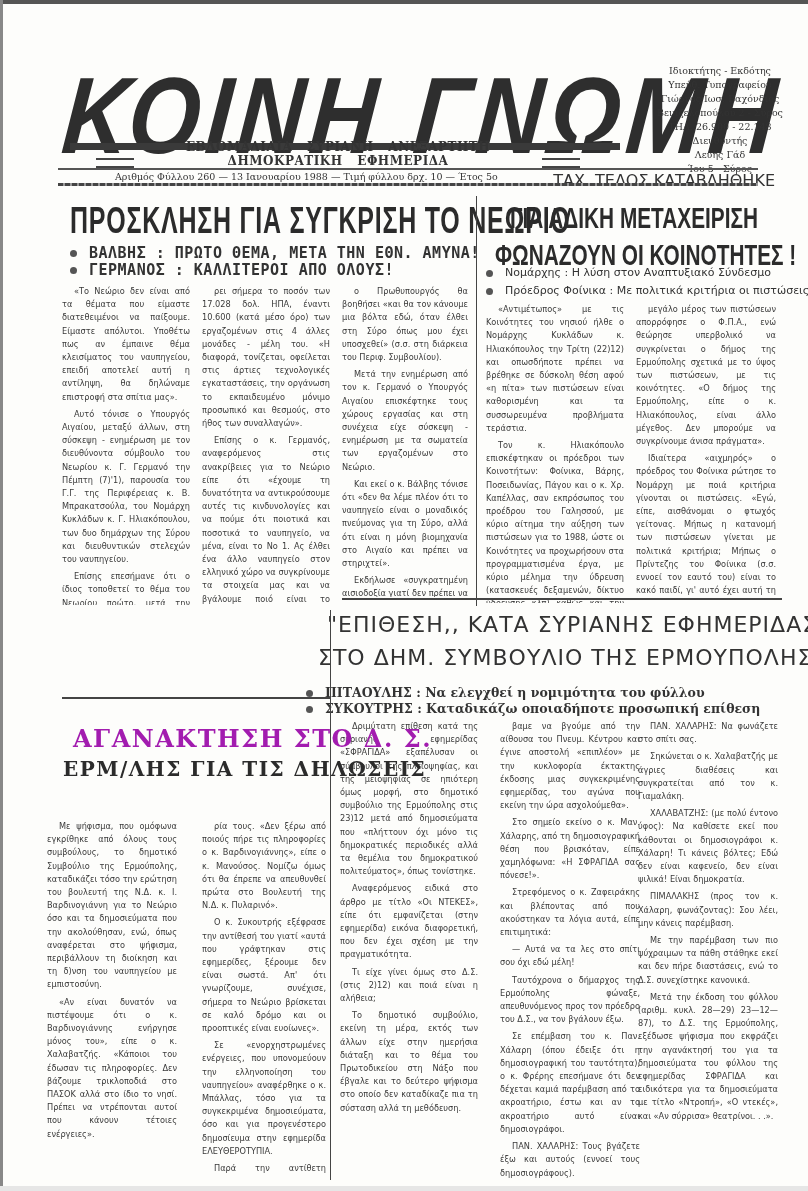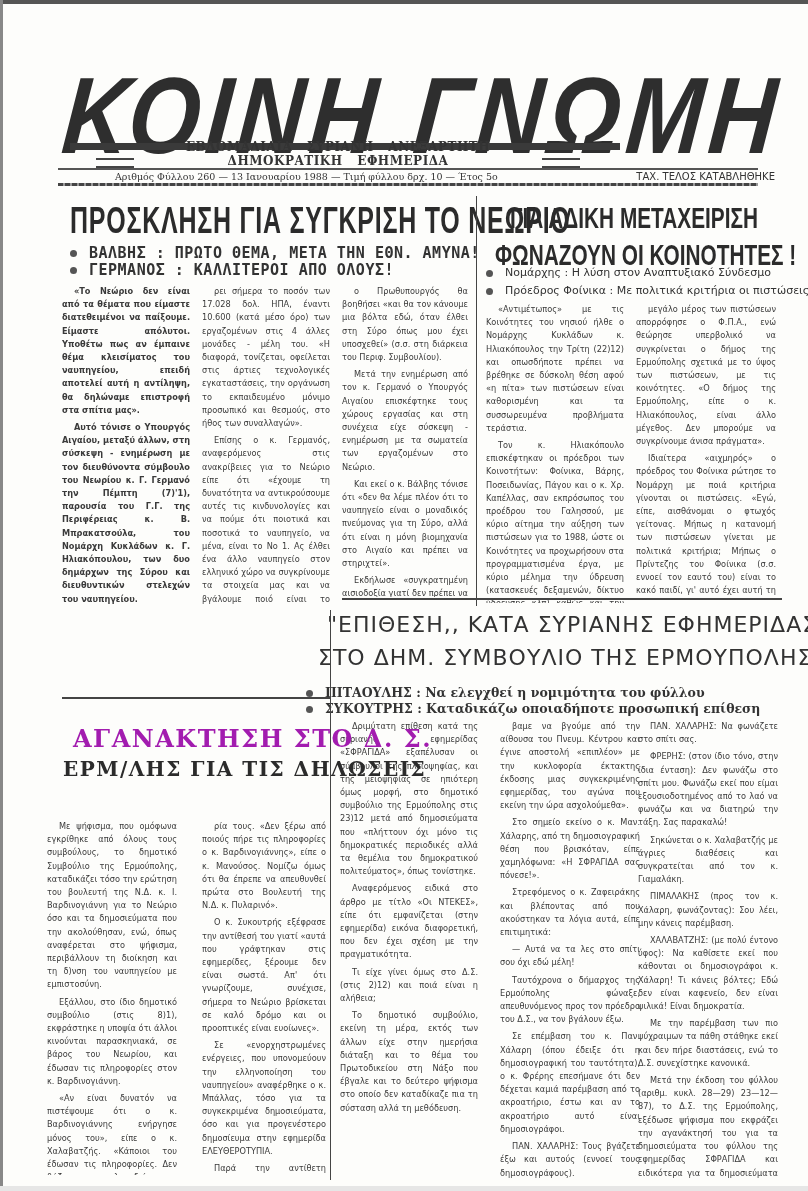--- a/index.html
+++ b/index.html
@@ -9,21 +9,21 @@
   
   .logo{position:absolute;left:68px;top:62px;width:560px;height:90px;font-family:"Liberation Sans",sans-serif;font-weight:bold;font-style:italic;font-size:92px;line-height:90px;color:#2e2e2e;letter-spacing:6px;transform:scaleY(1.18) skewX(-6deg);transform-origin:left top;white-space:nowrap;}
   .logo-rule{position:absolute;left:70px;top:143px;width:550px;height:7px;background:#3a3a3a;}
   .publisher{position:absolute;left:640px;top:64px;width:160px;font-family:"DejaVu Serif",serif;font-size:9.5px;line-height:14px;text-align:center;color:#333;}
   .publisher div{white-space:nowrap;}
   .subtitle{position:absolute;left:88px;top:152px;width:500px;height:16px;display:flex;align-items:flex-end;font-family:"DejaVu Serif",serif;font-weight:bold;font-size:12px;letter-spacing:.5px;color:#333;}
   .subtitle .bars{width:38px;height:6px;border-top:2px solid #444;border-bottom:2px solid #444;margin:0 8px;}
   .subtitle .words{flex:1;text-align:center;word-spacing:10px;}
   .rule-thin{position:absolute;height:2px;background:#555;}
   .issue-line{position:absolute;left:115px;top:171px;width:660px;font-family:"DejaVu Serif",serif;font-size:9.5px;color:#333;display:flex;justify-content:space-between;}
-  .issue-line .post{font-family:"DejaVu Sans",sans-serif;font-size:10px;}
+  .issue-line .post{font-family:"DejaVu Sans",sans-serif;font-size:16px;}
   .rule-dash{position:absolute;left:58px;top:183px;width:700px;height:3px;background:repeating-linear-gradient(90deg,#444 0 5px,#999 5px 7px);}
   
   .h-condensed{font-family:"Liberation Sans",sans-serif;font-weight:bold;color:#2b2b2b;transform-origin:left top;white-space:nowrap;}
   .headline1{position:absolute;left:70px;top:200px;font-size:32px;transform:scaleX(.78) scaleY(1.15);letter-spacing:1px;}
   .headline2a{position:absolute;left:510px;top:200px;font-size:26px;transform:scaleX(.8) scaleY(1.15);}
   .headline2b{position:absolute;left:495px;top:237px;font-size:26px;transform:scaleX(.8) scaleY(1.15);}
   .bullets{position:absolute;}
   .bullets .b{display:flex;align-items:center;white-space:nowrap;}
   .bullets .dot{width:7px;height:7px;border-radius:50%;background:#555;margin-right:12px;flex:none;}
   .bl1{left:70px;top:245px;font-family:"DejaVu Sans Mono",monospace;font-weight:bold;font-size:15px;line-height:17px;letter-spacing:.5px;color:#333;text-align:right;}
@@ -45,20 +45,30 @@
 </style>
 </head>
 <body>
 
 <div class="page">
   <div class="topbar"></div>
   <div class="leftedge"></div>
 
   <div class="logo">ΚΟΙΝΗ ΓΝΩΜΗ</div>
   <div class="logo-rule"></div>
+  <div class="publisher">
+    <div>Ιδιοκτήτης - Εκδότης</div>
+    <div>Υπεύθ. Τυπογραφείου</div>
+    <div>Γιώργος Ιωσ. Βαχόνδιος</div>
+    <div>Βενιζελοπούλου 2 - Σύρος</div>
+    <div>ΤΗΛ. 26.900 - 22.148</div>
+    <div>Διευθυντής</div>
+    <div>Λεύης Γάδ</div>
+    <div>Ίου 5 - Σύρος</div>
+  </div>
   <div class="subtitle">
     <span class="bars"></span>
     <span class="words">ΕΒΔΟΜΑΔΙΑΙΑ ΣΥΡΙΑΝΗ ΑΝΕΞΑΡΤΗΤΗ ΔΗΜΟΚΡΑΤΙΚΗ ΕΦΗΜΕΡΙΔΑ</span>
     <span class="bars"></span>
   </div>
   <div class="rule-thin" style="left:58px;top:168px;width:700px;"></div>
   <div class="issue-line">
     <span>Αριθμός Φύλλου 260 — 13 Ιανουαρίου 1988 — Τιμή φύλλου δρχ. 10 — Έτος 5ο</span>
     <span class="post">ΤΑΧ. ΤΕΛΟΣ ΚΑΤΑΒΛΗΘΗΚΕ</span>
   </div>
@@ -69,21 +79,21 @@
     <div class="b">
         <span class="dot"></span>
         <span>ΒΑΛΒΗΣ : ΠΡΩΤΟ ΘΕΜΑ, ΜΕΤΑ ΤΗΝ ΕΘΝ. ΑΜΥΝΑ!</span>
       </div>
     <div class="b">
         <span class="dot"></span>
         <span>ΓΕΡΜΑΝΟΣ : ΚΑΛΛΙΤΕΡΟΙ ΑΠΟ ΟΛΟΥΣ!</span>
       </div>
   </div>
 
-  <div class="col" style="left: 62px; top: 285px; width: 128px; overflow: hidden; max-height: 320px; font-weight: bold;">
+  <div class="col" style="left: 62px; top: 285px; width: 128px; overflow: hidden; max-height: 320px;">
     <p>«Το Νεώριο δεν είναι από τα θέματα που είμαστε διατεθειμένοι να παίξουμε. Είμαστε απόλυτοι. Υποθέτω πως αν έμπαινε θέμα κλεισίματος του ναυπηγείου, επειδή αποτελεί αυτή η αντίληψη, θα δηλώναμε επιστροφή στα σπίτια μας».</p>
     <p>Αυτό τόνισε ο Υπουργός Αιγαίου, μεταξύ άλλων, στη σύσκεψη - ενημέρωση με τον διευθύνοντα σύμβουλο του Νεωρίου κ. Γ. Γερμανό την Πέμπτη (7)'1), παρουσία του Γ.Γ. της Περιφέρειας κ. Β. Μπρακατσούλα, του Νομάρχη Κυκλάδων κ. Γ. Ηλιακόπουλου, των δυο δημάρχων της Σύρου και διευθυντικών στελεχών του ναυπηγείου.</p>
     <p>Επίσης επεσήμανε ότι ο ίδιος τοποθετεί το θέμα του Νεωρίου πρώτο, μετά την Εθνική μας Άμυνα και εφ' όσον είναι η μοναδική βιομηχανία σε τέτοια έκταση στο Αιγαίο πρέπει να στηριχτεί και να επιβιώσει, ενώ παράλληλα καυτηρίασε την ερώτηση του βουλευτή της Ν.Δ. κ. Ι. Βαρδινογιάννη για δήθεν ατασθαλίες και κακοδιαχείριση στο ναυπηγείο.</p>
 
   </div>
   <div class="col" style="left: 202px; top: 285px; width: 128px; overflow: hidden; max-height: 320px;">
     <p>ρει σήμερα το ποσόν των 17.028 δολ. ΗΠΑ, έναντι 10.600 (κατά μέσο όρο) των εργαζομένων στις 4 άλλες μονάδες - μέλη του. «Η διαφορά, τονίζεται, οφείλεται στις άρτιες τεχνολογικές εγκαταστάσεις, την οργάνωση το εκπαιδευμένο μόνιμο προσωπικό και θεσμούς, στο ήθος των συναλλαγών».</p>
     <p>Επίσης ο κ. Γερμανός, αναφερόμενος στις ανακρίβειες για το Νεώριο είπε ότι «έχουμε τη δυνατότητα να αντικρούσουμε αυτές τις κινδυνολογίες και να πούμε ότι ποιοτικά και ποσοτικά το ναυπηγείο, να μένα, είναι το Νο 1. Ας έλθει ένα άλλο ναυπηγείο στον ελληνικό χώρο να συγκρίνουμε τα στοιχεία μας και να βγάλουμε ποιό είναι το καλλίτερο».</p>
 
   </div>
@@ -148,34 +158,32 @@
     <p>Στο σημείο εκείνο ο κ. Μαν. Χάλαρης, από τη δημοσιογραφική θέση που βρισκόταν, είπε χαμηλόφωνα: «Η ΣΦΡΑΓΙΔΑ σας πόνεσε!».</p>
     <p>Στρεφόμενος ο κ. Ζαφειράκης και βλέποντας από που ακούστηκαν τα λόγια αυτά, είπε επιτιμητικά:</p>
     <p>— Αυτά να τα λες στο σπίτι σου όχι εδώ μέλη!</p>
     <p>Ταυτόχρονα ο δήμαρχος της Ερμούπολης φώναξε, απευθυνόμενος προς τον πρόεδρο του Δ.Σ., να τον βγάλουν έξω.</p>
     <p>Σε επέμβαση του κ. Παν. Χάλαρη (όπου έδειξε ότι η δημοσιογραφική του ταυτότητα), ο κ. Φρέρης επεσήμανε ότι δεν δέχεται καμιά παρέμβαση από το ακροατήριο, έστω και αν το ακροατήριο αυτό είναι δημοσιογράφοι.</p>
     <p>ΠΑΝ. ΧΑΛΑΡΗΣ: Τους βγάζετε έξω και αυτούς (εννοεί τους δημοσιογράφους).</p>
 
   </div>
   <div class="col" style="left: 638px; top: 720px; width: 140px; overflow: hidden; max-height: 460px;">
     <p>ΠΑΝ. ΧΑΛΑΡΗΣ: Να φωνάζετε στο σπίτι σας.</p>
-    <p>ΦΡΕΡΗΣ: (στον ίδιο τόνο, στην ίδια ένταση): Δεν φωνάζω στο σπίτι μου. Φωνάζω εκεί που είμαι εξουσιοδοτημένος από το λαό να φωνάζω και να διατηρώ την τάξη. Σας παρακαλώ!</p>
     <p>Σηκώνεται ο κ. Χαλαβατζής με άγριες διαθέσεις και συγκρατείται από τον κ. Γιαμαλάκη.</p>
+    <p>ΧΑΛΑΒΑΤΖΗΣ: (με πολύ έντονο ύφος): Να καθίσετε εκεί που κάθονται οι δημοσιογράφοι κ. Χάλαρη! Τι κάνεις βόλτες; Εδώ δεν είναι καφενείο, δεν είναι ψιλικά! Είναι δημοκρατία.</p>
     <p>ΠΙΜΑΛΑΚΗΣ (προς τον κ. Χάλαρη, φωνάζοντας): Σου λέει, μην κάνεις παρέμβαση.</p>
-    <p>ΧΑΛΑΒΑΤΖΗΣ: (με πολύ έντονο ύφος): Να καθίσετε εκεί που κάθονται οι δημοσιογράφοι κ. Χάλαρη! Τι κάνεις βόλτες; Εδώ δεν είναι καφενείο, δεν είναι ψιλικά! Είναι δημοκρατία.</p>
     <p>Με την παρέμβαση των πιο ψύχραιμων τα πάθη στάθηκε εκεί και δεν πήρε διαστάσεις, ενώ το Δ.Σ. συνεχίστηκε κανονικά.</p>
     <p>Μετά την έκδοση του φύλλου (αριθμ. κυκλ. 28—29) 23—12—87), το Δ.Σ. της Ερμούπολης, εξέδωσε ψήφισμα που εκφράζει την αγανάκτησή του για τα δημοσιεύματα του φύλλου της εφημερίδας ΣΦΡΑΓΙΔΑ και ειδικότερα για τα δημοσιεύματα με τίτλο «Ντροπή», «Ο ντεκές», και «Αν σύρρισα» θεατρίνοι. . .».</p>
 
   </div>
 
   <div class="headline4a">ΑΓΑΝΑΚΤΗΣΗ ΣΤΟ Δ. Σ.</div>
   <div class="headline4b">ΕΡΜ/ΛΗΣ ΓΙΑ ΤΙΣ ΔΗΛΩΣΕΙΣ</div>
   <div class="col" style="left: 47px; top: 820px; width: 130px; overflow: hidden; max-height: 355px;">
     <p>Με ψήφισμα, που ομόφωνα εγκρίθηκε από όλους τους συμβούλους, το δημοτικό Συμβούλιο της Ερμούπολης, καταδικάζει τόσο την ερώτηση του βουλευτή της Ν.Δ. κ. Ι. Βαρδινογιάννη για το Νεώριο όσο και τα δημοσιεύματα που την ακολούθησαν, ενώ, όπως αναφέρεται στο ψήφισμα, περιβάλλουν τη διοίκηση και τη δ)νση του ναυπηγείου με εμπιστοσύνη.</p>
-    <p>Εξάλλου, στο ίδιο δημοτικό συμβούλιο (στις 8)1), εκφράστηκε η υποψία ότι άλλοι κινούνται παρασκηνιακά, σε βάρος του Νεωρίου, και έδωσαν τις πληροφορίες στον κ. Βαρδινογιάννη.</p>
     <p>«Αν είναι δυνατόν να πιστέψουμε ότι ο κ. Βαρδινογιάννης ενήργησε μόνος του», είπε ο κ. Χαλαβατζής. «Κάποιοι του έδωσαν τις πληροφορίες. Δεν βάζουμε τρικλοποδιά στο ΠΑΣΟΚ αλλά στο ίδιο το νησί. Πρέπει να ντρέπονται αυτοί που κάνουν τέτοιες ενέργειες».</p>
 
   </div>
   <div class="col" style="left: 202px; top: 820px; width: 124px; overflow: hidden; max-height: 355px;">
     <p>ρία τους. «Δεν ξέρω από ποιούς πήρε τις πληροφορίες ο κ. Βαρδινογιάννης», είπε ο κ. Μανούσος. Νομίζω όμως ότι θα έπρεπε να απευθυνθεί πρώτα στο Βουλευτή της Ν.Δ. κ. Πυλαρινό».</p>
     <p>Ο κ. Συκουτρής εξέφρασε την αντίθεσή του γιατί «αυτά που γράφτηκαν στις εφημερίδες, ξέρουμε δεν είναι σωστά. Απ' ότι γνωρίζουμε, συνέχισε, σήμερα το Νεώριο βρίσκεται σε καλό δρόμο και οι προοπτικές είναι ευοίωνες».</p>
     <p>Σε «ενορχηστρωμένες ενέργειες, που υπονομεύουν την ελληνοποίηση του ναυπηγείου» αναφέρθηκε ο κ. Μπάλλας, τόσο για τα συγκεκριμένα δημοσιεύματα, όσο και για προγενέστερο δημοσίευμα στην εφημερίδα ΕΛΕΥΘΕΡΟΤΥΠΙΑ.</p>
     <p>Παρά την αντίθετη (νομική) άποψη του κ. Φρέρη, ο κ. Αλιμπεράκης δήλωσε ότι θα κάνει ... μήνυση στον κ. Βαρδινογιάννη επειδή χρησιμοποίησε λάθος πληροφορίες!</p>
 
   </div>

